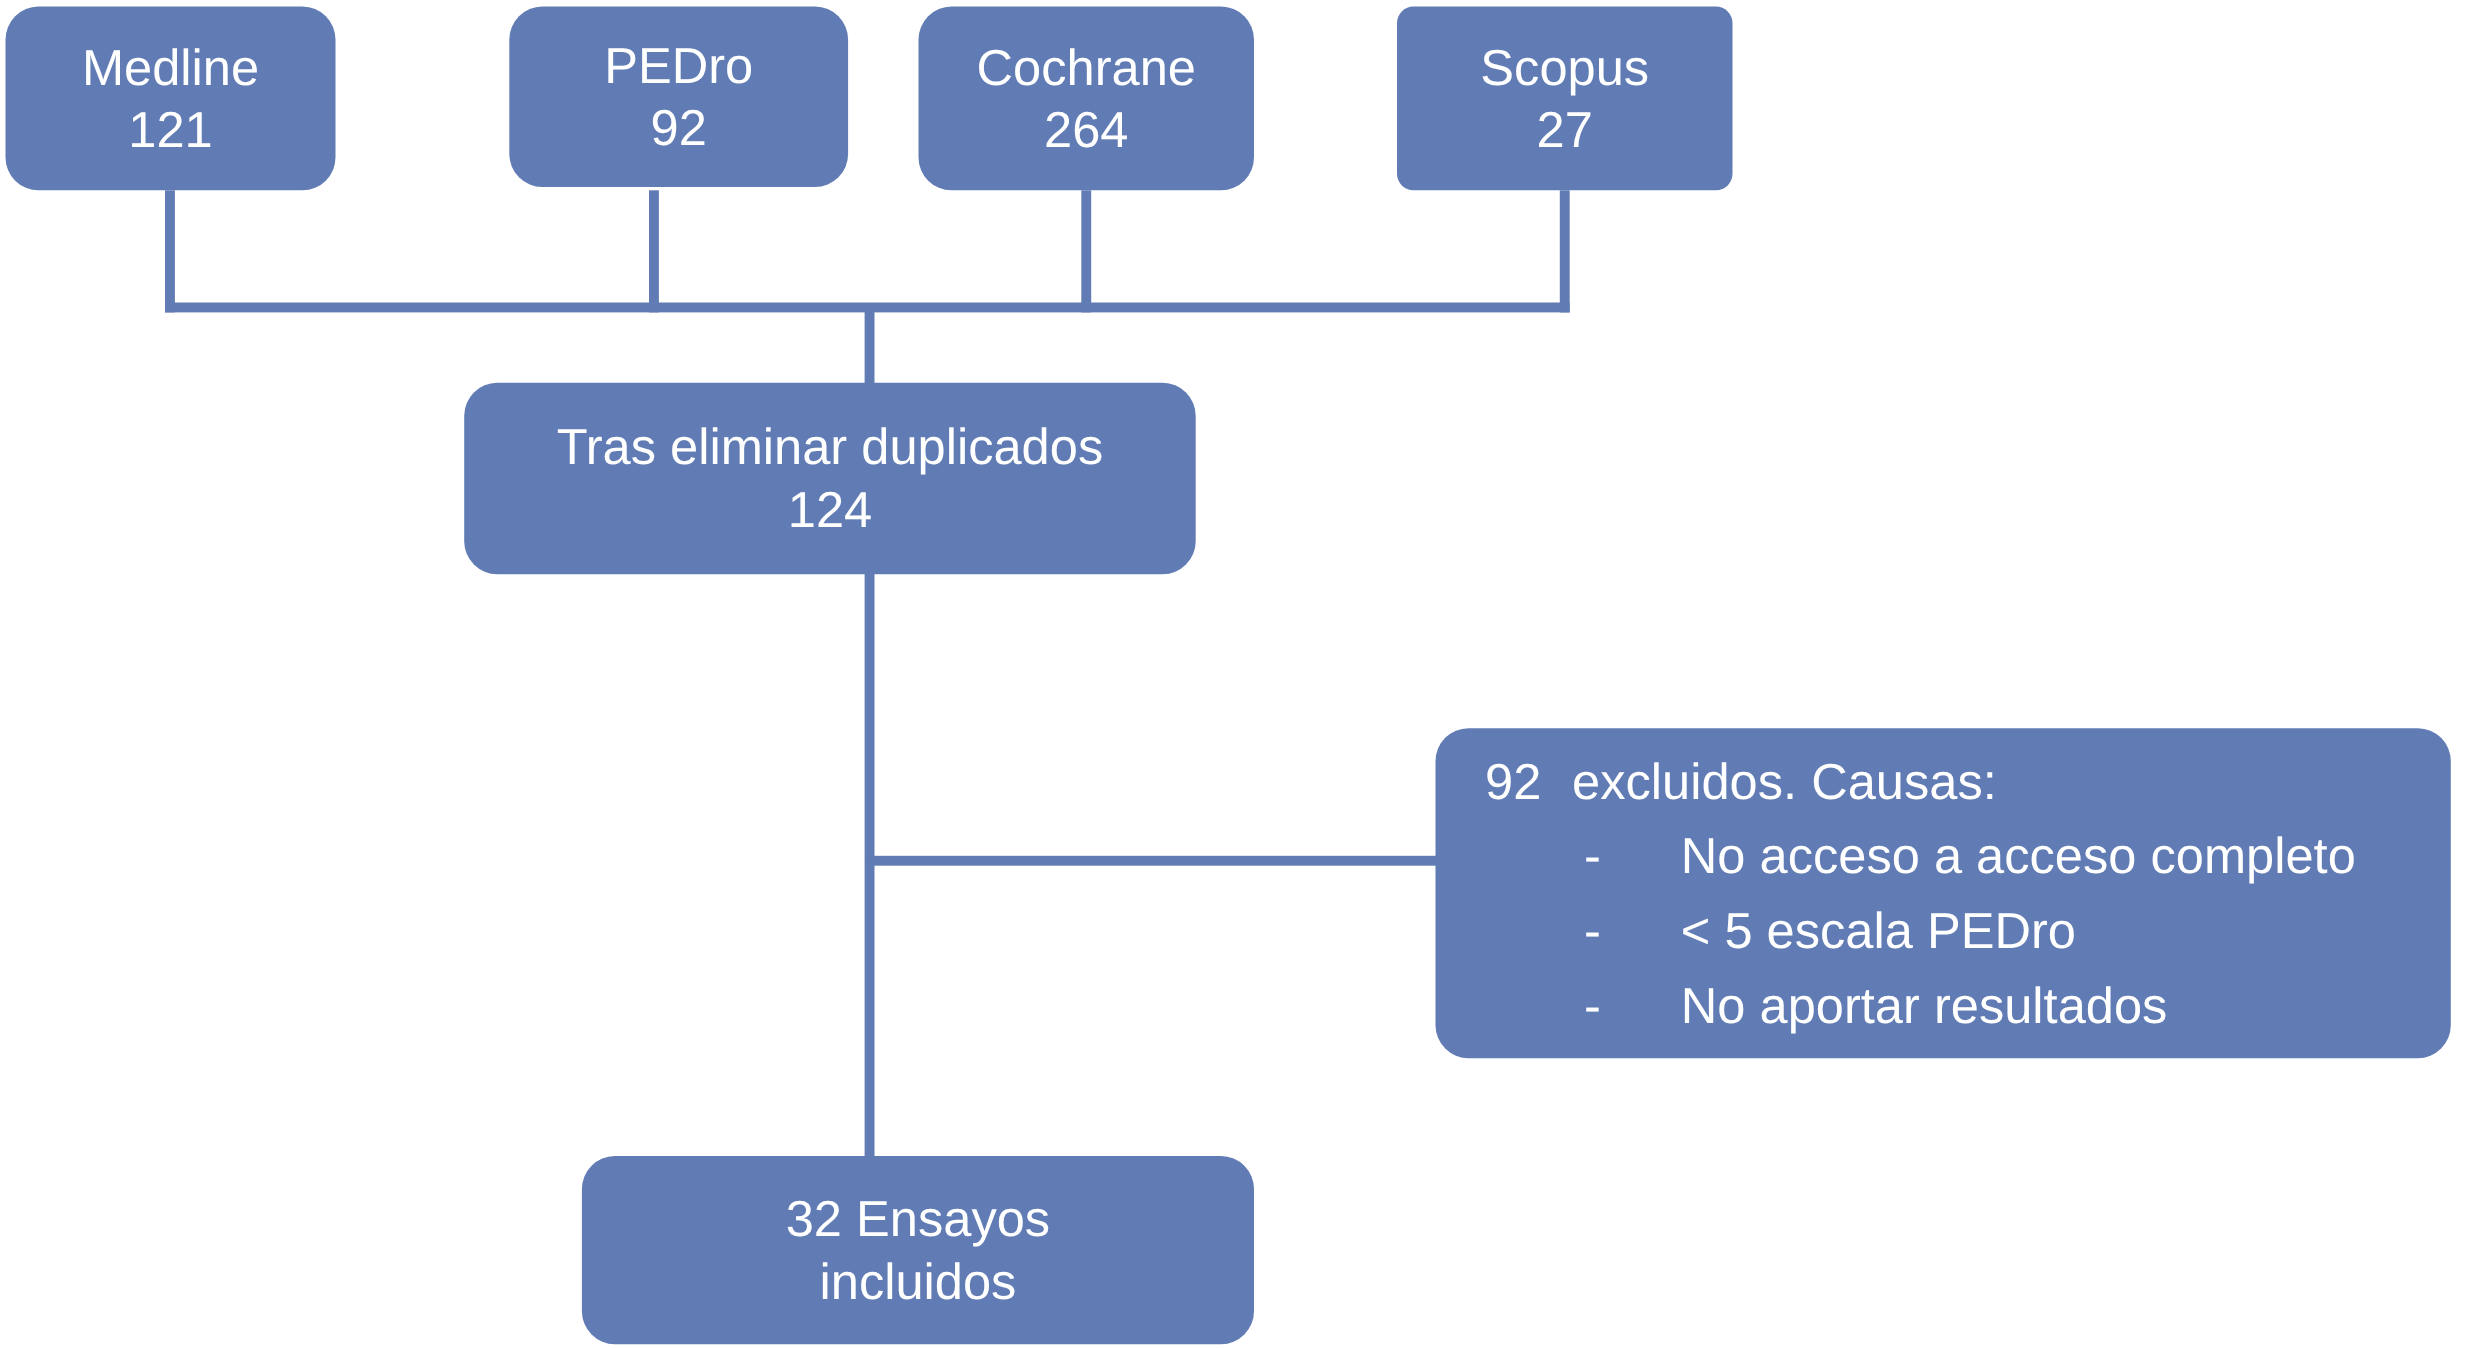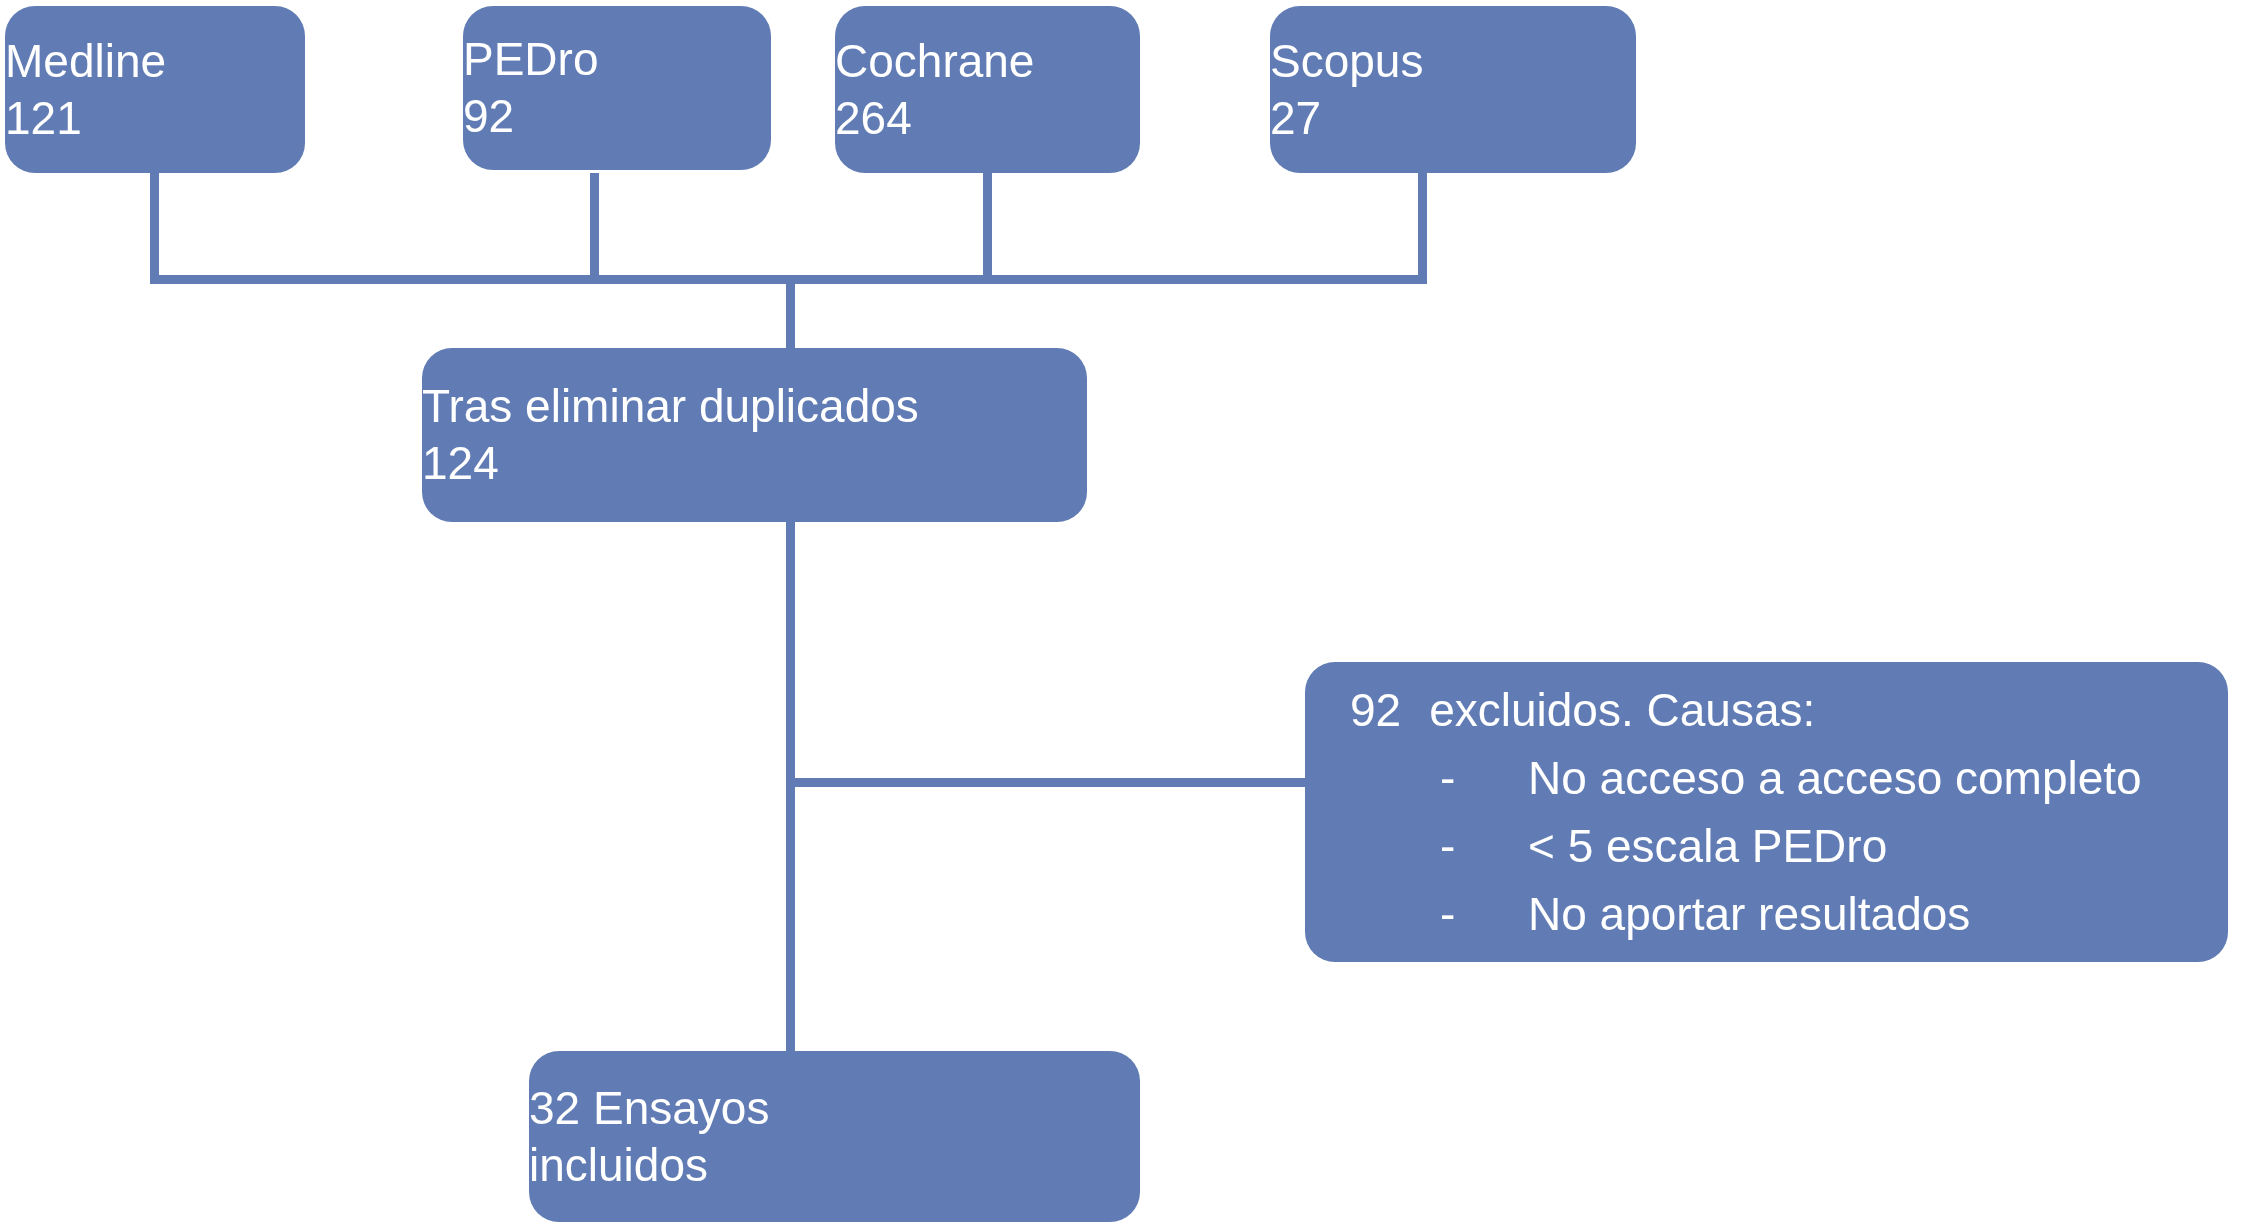--- a/index.html
+++ b/index.html
@@ -18,31 +18,31 @@
   .box {
     position: absolute;
     background: #617CB4;
     border-radius: 30px;
     color: #ffffff;
     box-sizing: border-box;
   }
   .box.centered {
     display: flex;
     flex-direction: column;
-    align-items: flex-start;
+    align-items: center;
     justify-content: center;
     text-align: center;
     font-size: 46px;
     line-height: 57px;
   }
   
   .box-medline  { left: 5px;    top: 6px; width: 300px; height: 167px; }
   .box-pedro    { left: 463px;  top: 6px; width: 308px; height: 164px; }
   .box-cochrane { left: 835px;  top: 6px; width: 305px; height: 167px; }
-  .box-scopus   { left: 1270px; top: 6px; width: 366px; height: 167px; }
+  .box-scopus   { left: 1270px; top: 6px; width: 305px; height: 167px; border-radius: 15px; }
   
   .box-dedup    { left: 422px;  top: 348px;  width: 665px; height: 174px; }
   .box-included { left: 529px;  top: 1051px; width: 611px; height: 171px; }
   
   .box-excluded {
     left: 1305px; top: 662px; width: 923px; height: 300px;
     display: flex;
     flex-direction: column;
     justify-content: center;
     font-size: 46px;

